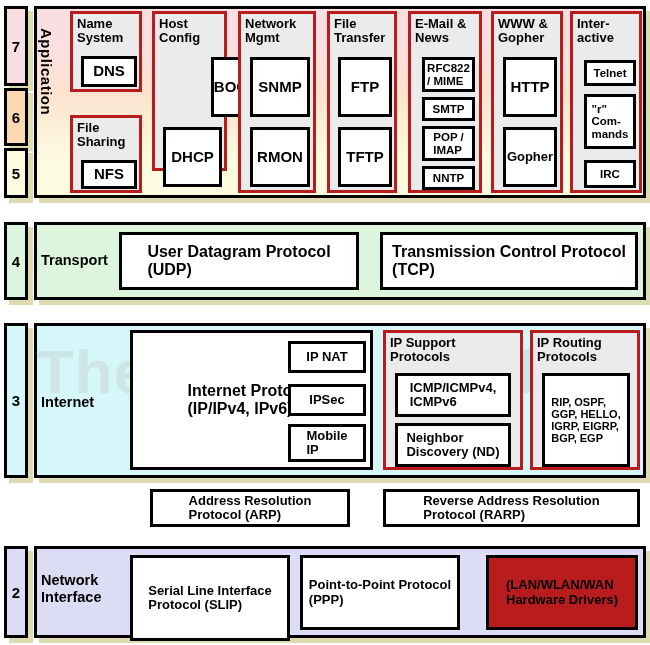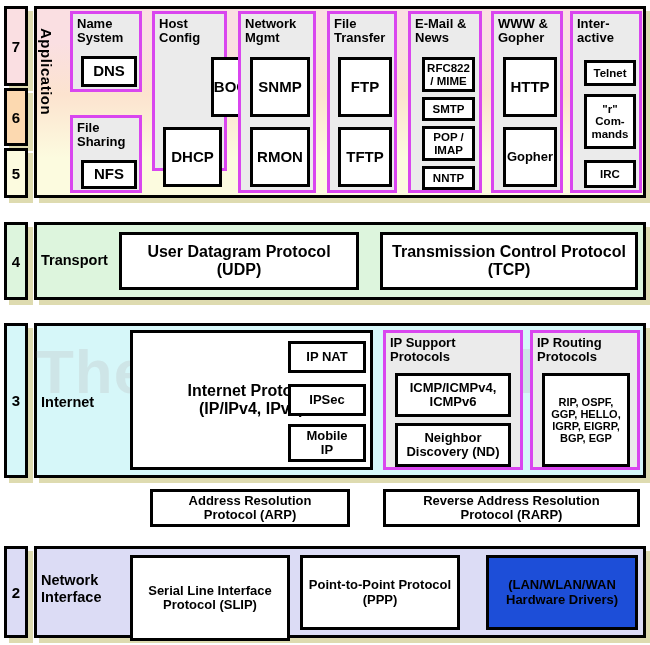--- a/index.html
+++ b/index.html
@@ -60,53 +60,53 @@
     letter-spacing: 0.5px;
     left: 38px;
     top: 28px;
     height: 150px;
     display: flex;
     align-items: center;
   }
 
   
   .group-box {
-    border: 3px solid #d946ef;
+    border: 3px solid #b91c1c;
     background: #ebebeb;
     box-sizing: border-box;
   }
   .group-title {
     font-weight: bold;
     font-size: 13px;
     color: #000;
     line-height: 1.08;
     padding: 3px 0 0 4px;
     white-space: pre-line;
   }
 
   
   .proto {
     border: 3px solid #000;
     background: #fff;
     box-sizing: border-box;
     display: flex;
     align-items: center;
     justify-content: center;
-    text-align: center;
+    text-align: left;
     font-weight: bold;
     color: #000;
     line-height: 1.1;
     white-space: pre-line;
   }
   .proto.small  { font-size: 11.5px; }
   .proto.mid    { font-size: 13px; }
   .proto.big    { font-size: 15px; }
   .proto.xbig   { font-size: 16px; }
   .proto.thin   { font-weight: bold; font-size: 11px; }
-  .proto.gray   { background: #1d4ed8; }
+  .proto.gray   { background: #b91c1c; }
 
   
   .watermark {
     position: absolute;
     left: 36px;
     top: 336px;
     width: 610px;
     height: 90px;
     font-size: 62px;
     font-weight: bold;

